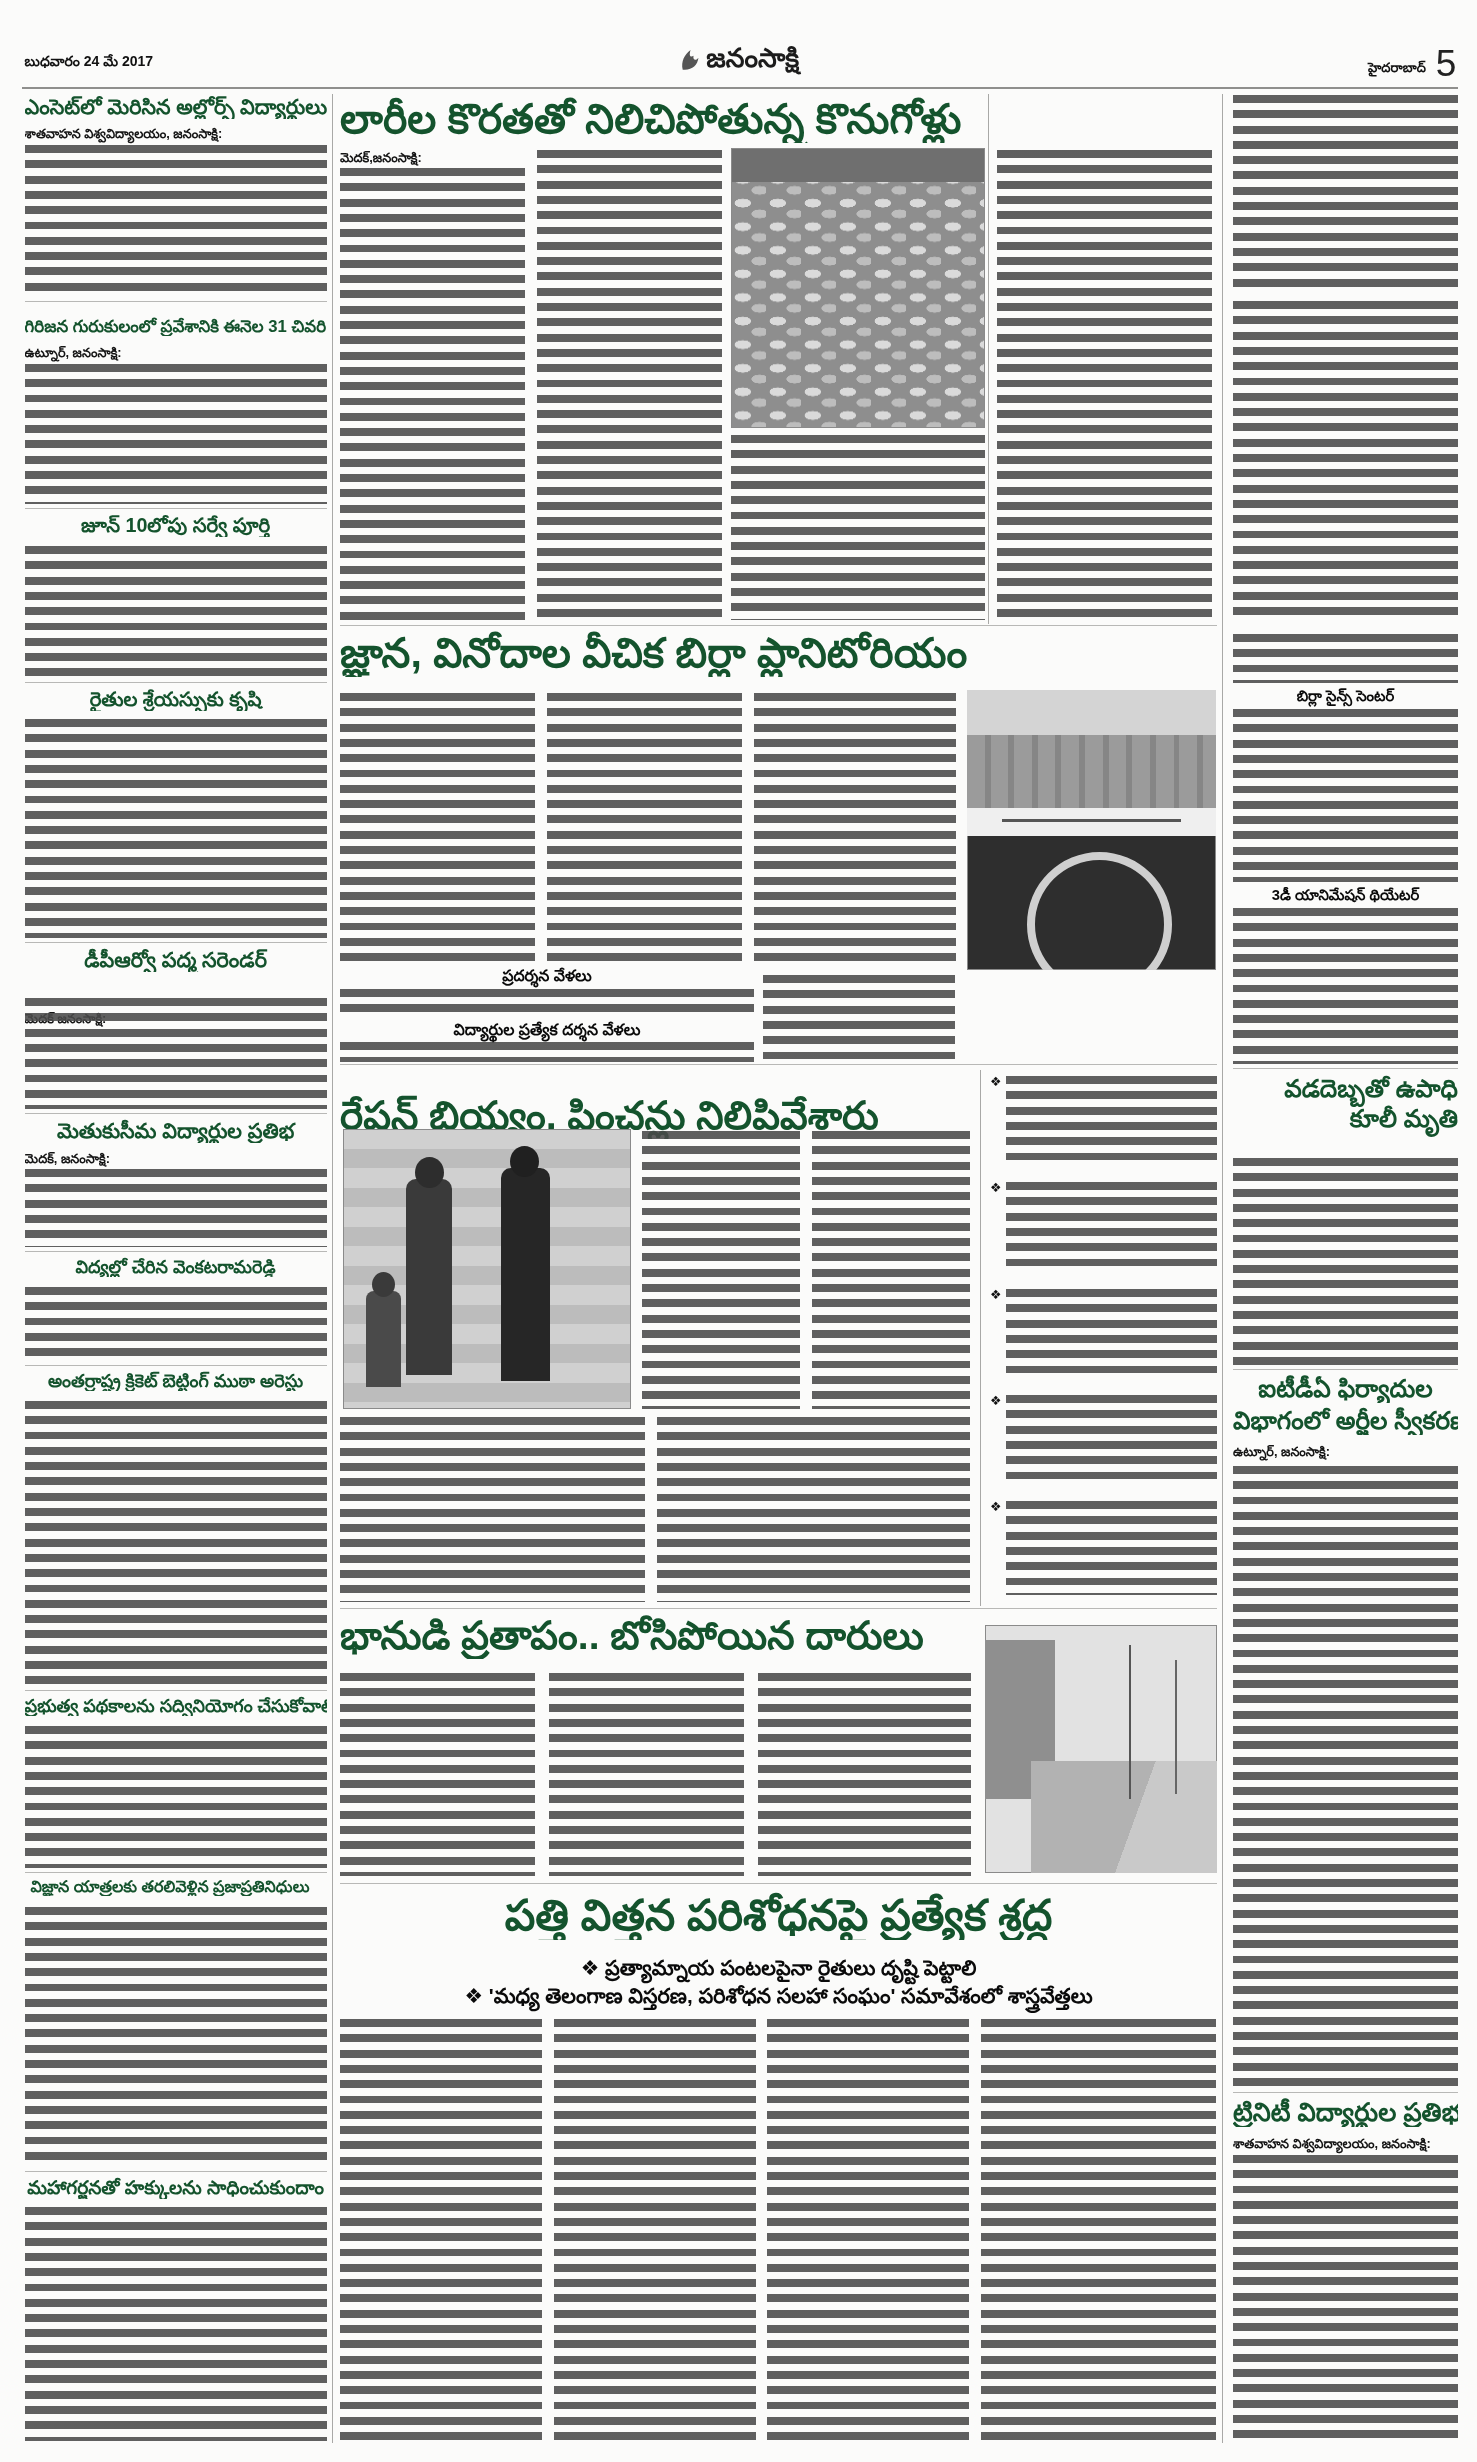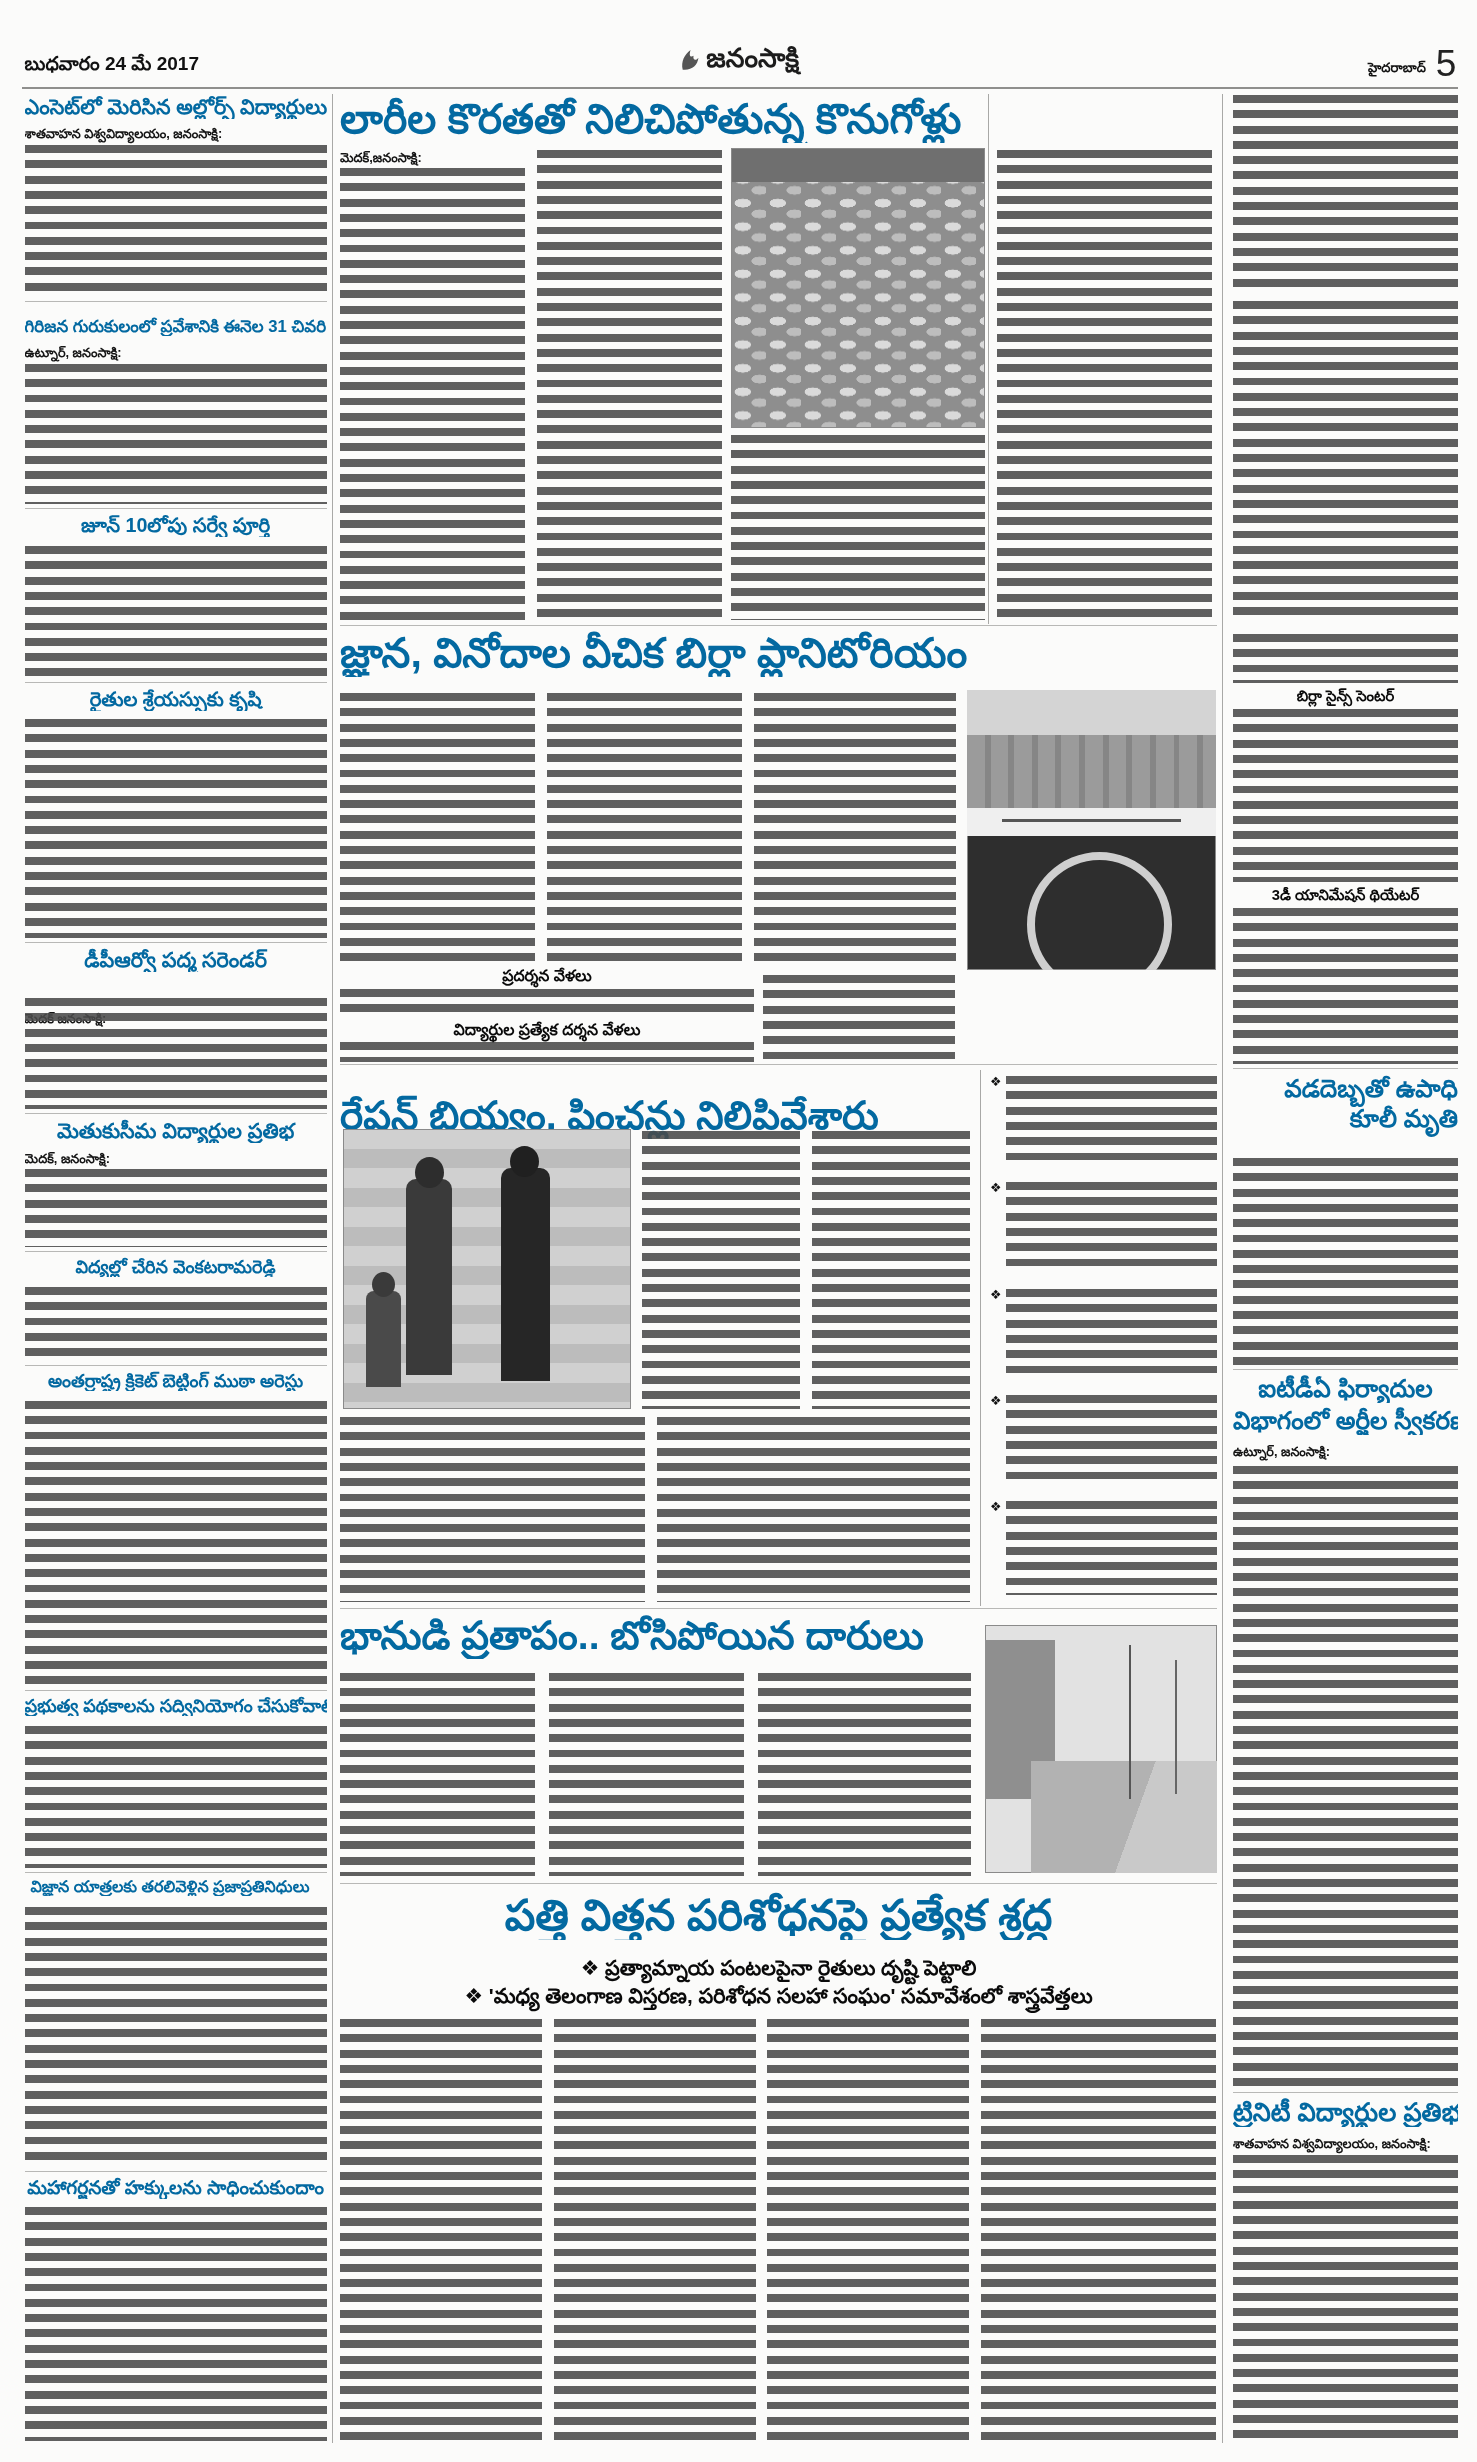--- a/index.html
+++ b/index.html
@@ -2,42 +2,42 @@
 <html><head>
 <meta charset="utf-8">
 <style>
   html,body{margin:0;padding:0;}
   body{
     width:1478px;height:2463px;background:#f4f4f2;
     font-family:"Liberation Sans","DejaVu Sans",sans-serif;color:#111;
   }
   .page{position:relative;width:1478px;height:2463px;background:#fbfbfa;overflow:hidden;}
   .abs{position:absolute;}
-  .hl{position:absolute;font-weight:800;color:#0369a1;overflow:hidden;white-space:nowrap;line-height:1.15;}
+  .hl{position:absolute;font-weight:800;color:#14532d;overflow:hidden;white-space:nowrap;line-height:1.15;}
   .hlc{text-align:center;}
   .hlw{white-space:normal;line-height:1.2;}
   .dl{position:absolute;font-weight:700;font-size:12.8px;color:#151515;overflow:hidden;white-space:nowrap;}
   .ft{position:absolute;background-image:repeating-linear-gradient(to bottom,#4a4a4a 0,#4a4a4a 7.9px,rgba(0,0,0,0) 7.9px,rgba(0,0,0,0) 15.3px);opacity:.88;}
   .rule-h{position:absolute;height:1px;background:#b8b8b6;}
   .rule-v{position:absolute;width:1px;background:#a8a8a6;}
   .subhead{position:absolute;font-weight:800;color:#0a0a0a;text-align:center;overflow:hidden;white-space:nowrap;}
   .photo{position:absolute;overflow:hidden;box-shadow:inset 0 0 0 1px #8a8a8a;background:#9a9a9a;}
   .masthead{position:absolute;left:50%;top:43px;transform:translateX(-50%);display:flex;align-items:center;gap:5.9px;}
   .masthead .name{font-size:26.6px;font-weight:800;color:#1c1c1c;}
   .edition-wrap{position:absolute;right:21.7px;top:45px;display:flex;align-items:flex-end;gap:9.9px;}
   .edition-wrap .ed{font-size:13px;font-weight:700;padding-bottom:3.9px;}
   .edition-wrap .pn{font-size:37px;font-weight:400;line-height:1;color:#222;}
   .fig{position:absolute;background:#3a3a3a;}
 </style>
 </head>
 <body>
 
 <div class="page">
 
-  <div class="abs" style="left:24.6px;top:53px;font-size:19px;font-weight:700;">బుధవారం 24 మే 2017</div>
+  <div class="abs" style="left:24.6px;top:53px;font-size:14px;font-weight:700;">బుధవారం 24 మే 2017</div>
 
   <div class="masthead">
     <span style="display:inline-block;">
       <svg width="21.7" height="23.6" viewBox="0 0 22 24">
           <path d="M4 22 C2 14 6 6 12 2 C10 8 12 10 15 8 C14 13 18 13 20 10 C19 18 13 23 4 22 Z" fill="#555"></path>
         </svg>
     </span>
     <span class="name">జనంసాక్షి</span>
   </div>
 

